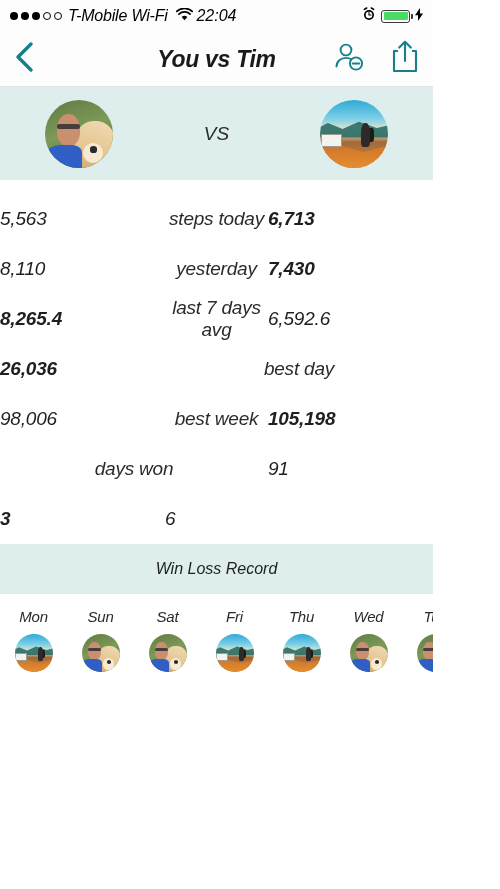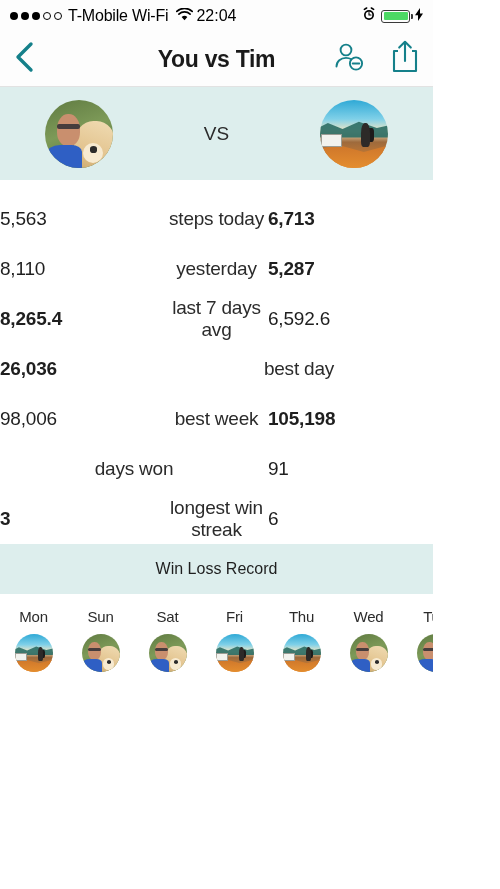--- a/index.html
+++ b/index.html
@@ -2,21 +2,21 @@
 <html><head>
 <meta charset="utf-8">
 <style>
   * { box-sizing: border-box; margin: 0; padding: 0; }
   html, body {
     width: 500px; height: 889px;
     background: #ffffff;
     font-family: "Liberation Sans", sans-serif;
     -webkit-font-smoothing: antialiased;
   }
-  .phone { position: relative; width: 433px; height: 889px; background: #fff; overflow: hidden; }
+  .phone { position: relative; width: 433px; height: 889px; background: #fff; overflow: hidden; font-style: italic; }
 
   
   .statusbar {
     height: 32px; width: 100%;
     display: flex; align-items: center;
     padding: 0 10px;
     font-size: 16px; color: #000;
     background: #fdfdfd;
   }
   .sb-left { display: flex; align-items: center; gap: 6px; }
@@ -236,21 +236,21 @@
 
   <div class="stats">
       <div class="stat-row">
         <div class="stat-side">5,563</div>
         <div class="stat-mid">steps today</div>
         <div class="stat-side win">6,713</div>
       </div>
       <div class="stat-row">
         <div class="stat-side">8,110</div>
         <div class="stat-mid">yesterday</div>
-        <div class="stat-side win">5,287</div>
+        <div class="stat-side win">7,430</div>
       </div>
       <div class="stat-row">
         <div class="stat-side win">8,265.4</div>
         <div class="stat-mid">last 7 days avg</div>
         <div class="stat-side">6,592.6</div>
       </div>
       <div class="stat-row">
         <div class="stat-side win">26,036</div>
         <div class="stat-mid">best day</div>
       </div>
@@ -258,21 +258,20 @@
         <div class="stat-side">98,006</div>
         <div class="stat-mid">best week</div>
         <div class="stat-side win">105,198</div>
       </div>
       <div class="stat-row">
         <div class="stat-mid">days won</div>
         <div class="stat-side">91</div>
       </div>
       <div class="stat-row">
         <div class="stat-side win">3</div>
-        <div class="stat-mid">longest win streak</div>
         <div class="stat-side">6</div>
       </div>
     </div>
 
   <div class="wl-header">Win Loss Record</div>
   <div class="wl-strip">
       <div class="wl-cell">
         <div class="wl-day">Mon</div>
         <div class="avatar-sm av-hike">
           <i class="ridge"></i>

